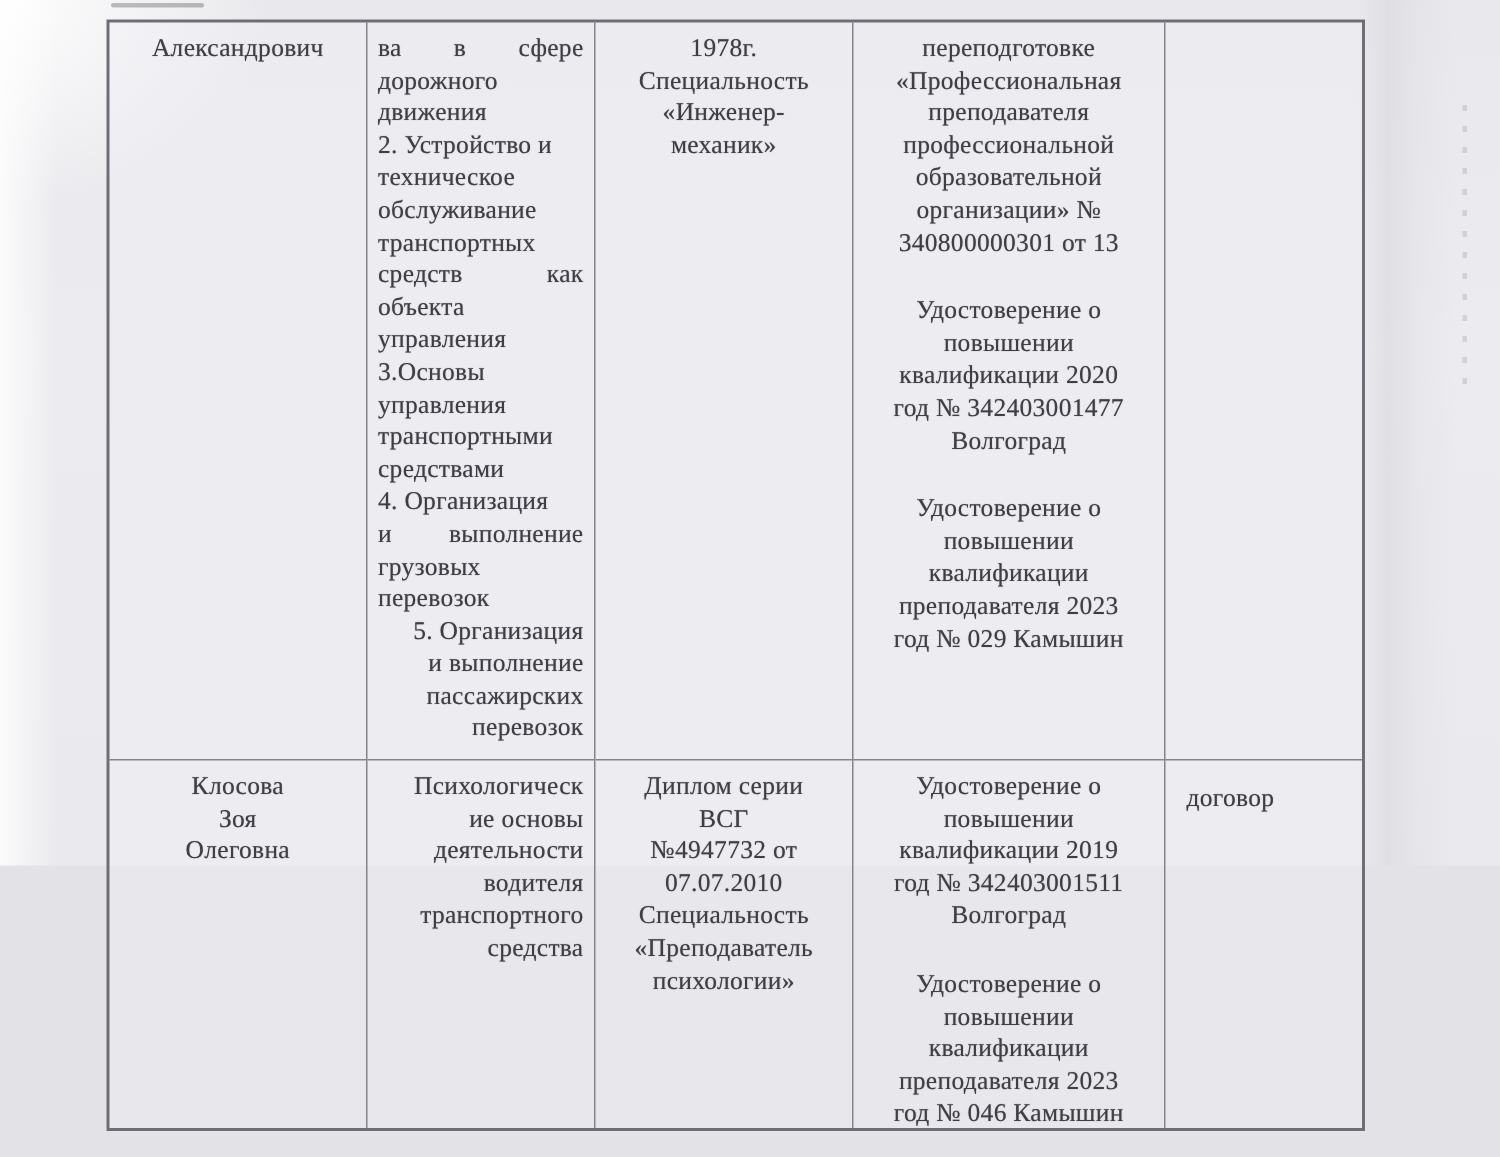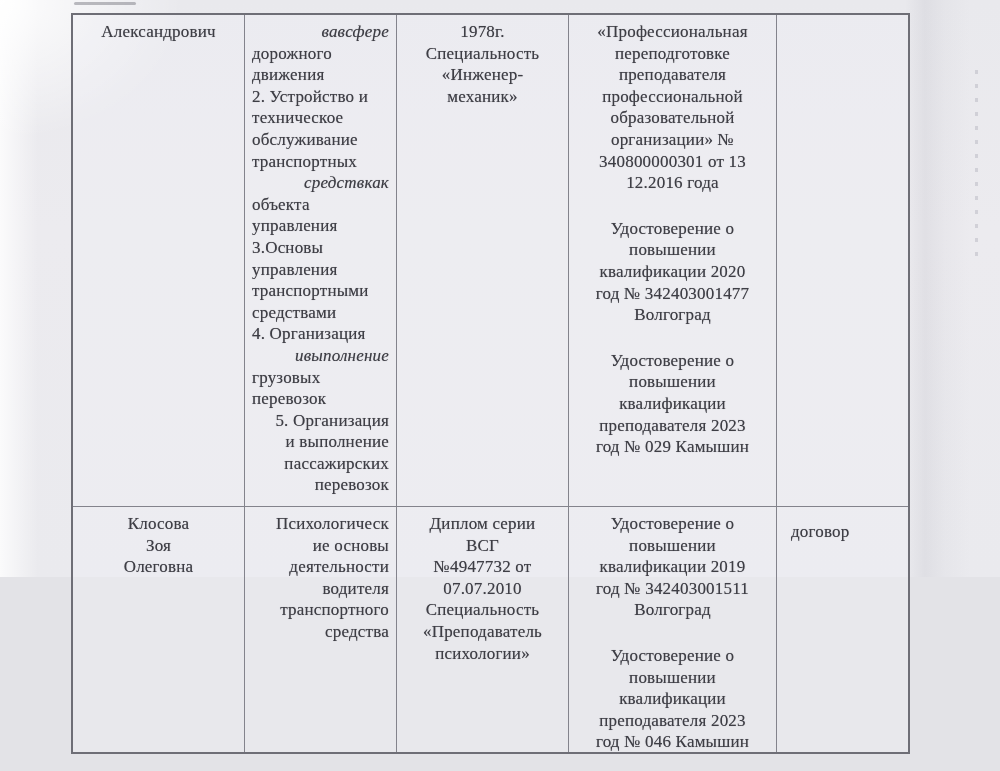--- a/index.html
+++ b/index.html
@@ -48,21 +48,21 @@
     letter-spacing: 0.2px;
     text-shadow: 0 0 0.7px rgba(55,55,64,0.55);
     overflow: hidden;
   }
   .cell.col-4 { border-right: none; }
   .cell.row-1 { border-bottom: none; }
   .cell.col-1 { padding-left: 7px; padding-right: 7px; }
   .cell.col-4.row-1 { padding-left: 14px; }
   .line { min-height: 21.6px; }
   .line.blank { height: 24px; }
-  .line.spread { display: flex; justify-content: flex-end; font-style: italic; }
+  .line.spread { display: flex; justify-content: space-between; }
   .line.center { text-align: right; }
 </style>
 </head>
 <body>
 
 <div class="scan">
   <div class="artifact-top"></div>
   <div class="artifact-streak"></div>
   <div class="doc-table" id="doc-table">
       <div class="cell row-0 col-0" style="text-align: center;">
@@ -102,28 +102,27 @@
         <div class="line center">пассажирских</div>
         <div class="line center">перевозок</div>
       </div>
       <div class="cell row-0 col-2" style="text-align: center;">
         <div class="line">1978г.</div>
         <div class="line">Специальность</div>
         <div class="line">«Инженер-</div>
         <div class="line">механик»</div>
       </div>
       <div class="cell row-0 col-3" style="text-align: center;">
+        <div class="line">переподготовке</div>
         <div class="line">«Профессиональная</div>
-        <div class="line">переподготовке</div>
         <div class="line">преподавателя</div>
         <div class="line">профессиональной</div>
         <div class="line">образовательной</div>
         <div class="line">организации» №</div>
         <div class="line">340800000301 от 13</div>
-        <div class="line">12.2016 года</div>
         <div class="line blank"></div>
         <div class="line">Удостоверение о</div>
         <div class="line">повышении</div>
         <div class="line">квалификации 2020</div>
         <div class="line">год № 342403001477</div>
         <div class="line">Волгоград</div>
         <div class="line blank"></div>
         <div class="line">Удостоверение о</div>
         <div class="line">повышении</div>
         <div class="line">квалификации</div>

